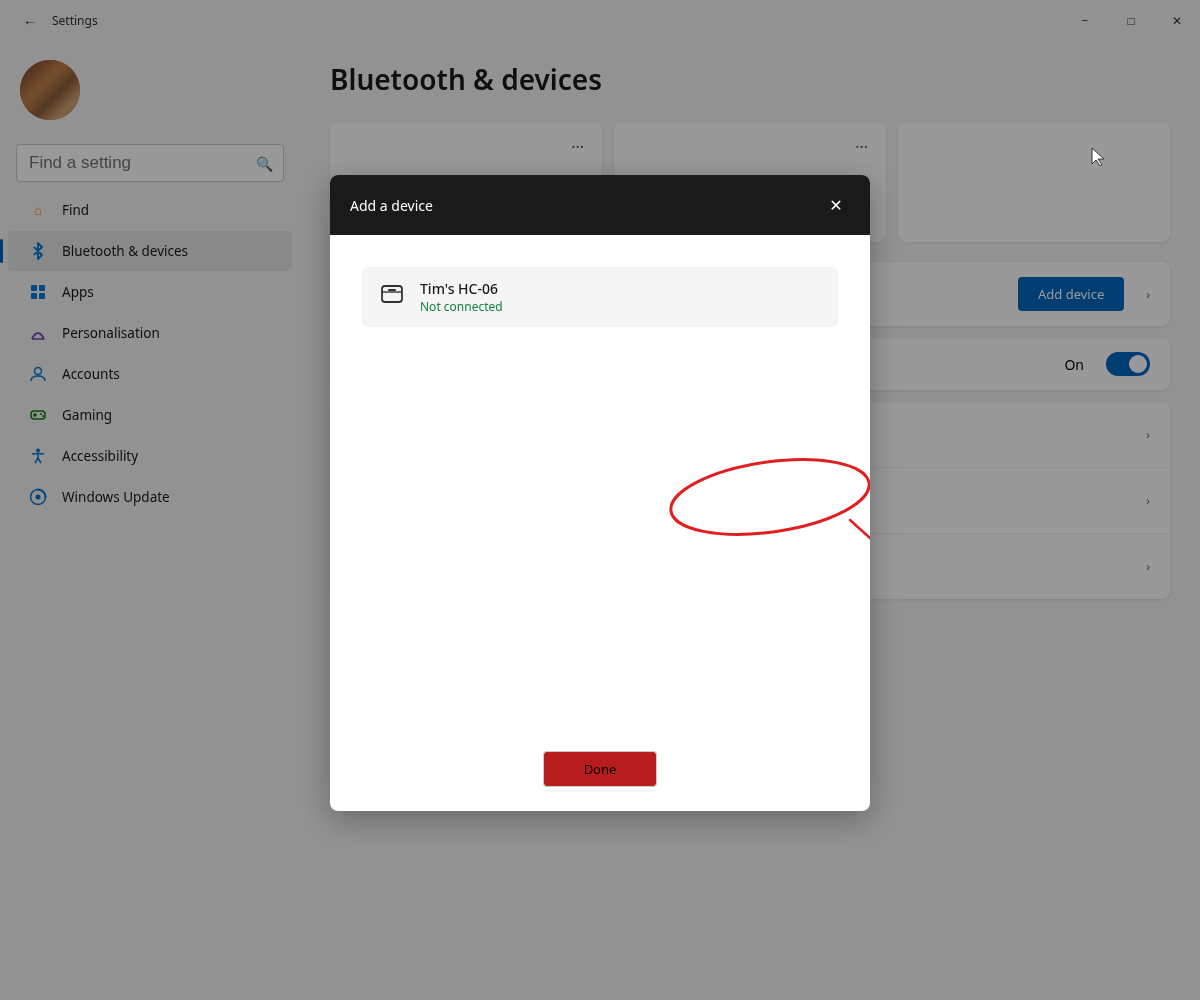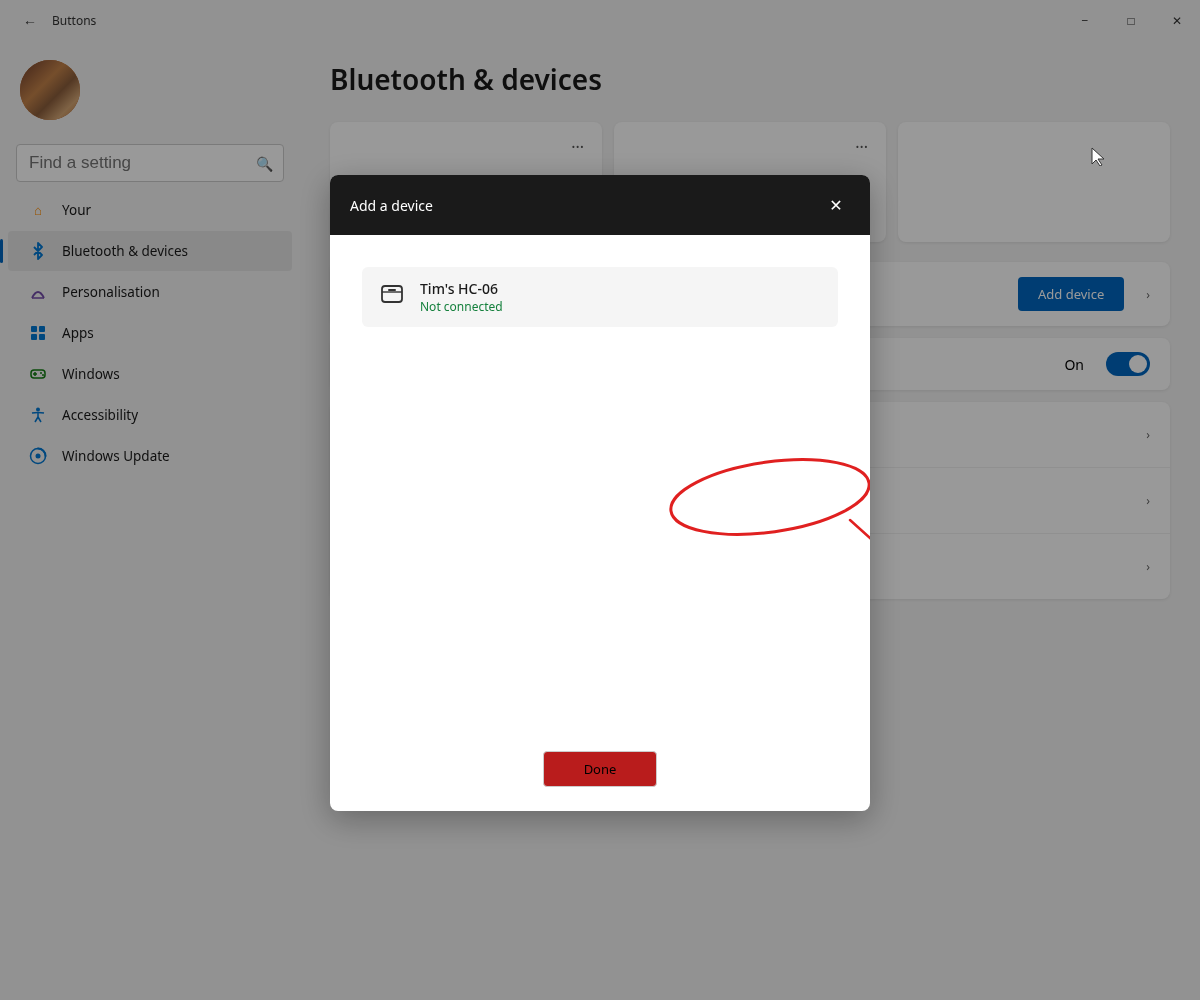--- a/index.html
+++ b/index.html
@@ -358,21 +358,21 @@
       z-index: 200;
     }
   </style>
 </head>
 <body>
 
 <div class="titlebar">
   <button class="back-btn">
     <span>←</span>
   </button>
-  <span class="titlebar-title">Buttons</span>
+  <span class="titlebar-title">Settings</span>
   <div class="titlebar-controls">
     <div class="titlebar-btn">−</div>
     <div class="titlebar-btn">□</div>
     <div class="titlebar-btn close">✕</div>
   </div>
 </div>
 
 <div class="app-layout">
 
   <div class="sidebar">
@@ -383,61 +383,70 @@
     </div>
 
     <div class="search-box">
       <input class="search-input" type="text" placeholder="Find a setting" style="">
       <span class="search-icon">🔍</span>
     </div>
 
     <nav>
       <div class="nav-item">
         <span class="nav-icon icon-home">⌂</span>
-        <span>Your</span>
+        <span>Find</span>
       </div>
       <div class="nav-item active">
         <span class="nav-icon icon-bluetooth">
           <svg width="18" height="18" viewBox="0 0 18 18" fill="none">
             <polyline points="5,5 13,13 9,17 9,1 13,5 5,13" stroke="#0078d4" stroke-width="1.8" fill="none" stroke-linejoin="round"></polyline>
           </svg>
         </span>
         <span>Bluetooth &amp; devices</span>
-      </div>
-      <div class="nav-item">
-        <span class="nav-icon icon-personalisation">
-          <svg width="18" height="18" viewBox="0 0 18 18" fill="none">
-            <path d="M3 15 Q9 3 15 15" stroke="#744da9" stroke-width="1.8" fill="none"></path>
-            <line x1="3" y1="15" x2="15" y2="15" stroke="#744da9" stroke-width="1.5"></line>
-          </svg>
-        </span>
-        <span>Personalisation</span>
       </div>
       <div class="nav-item">
         <span class="nav-icon icon-apps">
           <svg width="18" height="18" viewBox="0 0 18 18" fill="none">
             <rect x="2" y="2" width="6" height="6" rx="1" fill="#0078d4"></rect>
             <rect x="10" y="2" width="6" height="6" rx="1" fill="#0078d4"></rect>
             <rect x="2" y="10" width="6" height="6" rx="1" fill="#0078d4"></rect>
             <rect x="10" y="10" width="6" height="6" rx="1" fill="#0078d4"></rect>
           </svg>
         </span>
         <span>Apps</span>
+      </div>
+      <div class="nav-item">
+        <span class="nav-icon icon-personalisation">
+          <svg width="18" height="18" viewBox="0 0 18 18" fill="none">
+            <path d="M3 15 Q9 3 15 15" stroke="#744da9" stroke-width="1.8" fill="none"></path>
+            <line x1="3" y1="15" x2="15" y2="15" stroke="#744da9" stroke-width="1.5"></line>
+          </svg>
+        </span>
+        <span>Personalisation</span>
+      </div>
+      <div class="nav-item">
+        <span class="nav-icon icon-accounts">
+          <svg width="18" height="18" viewBox="0 0 18 18" fill="none">
+            <circle cx="9" cy="6" r="3.5" stroke="#0078d4" stroke-width="1.5" fill="none"></circle>
+            <path d="M2 16 Q2 11 9 11 Q16 11 16 16" stroke="#0078d4" stroke-width="1.5" fill="none"></path>
+          </svg>
+        </span>
+        <span>Accounts</span>
       </div>
       <div class="nav-item">
         <span class="nav-icon icon-gaming">
           <svg width="18" height="18" viewBox="0 0 18 18" fill="none">
             <rect x="2" y="5" width="14" height="8" rx="3" stroke="#107c10" stroke-width="1.5" fill="none"></rect>
             <line x1="6" y1="7" x2="6" y2="11" stroke="#107c10" stroke-width="1.5"></line>
             <line x1="4" y1="9" x2="8" y2="9" stroke="#107c10" stroke-width="1.5"></line>
             <circle cx="12" cy="8" r="1" fill="#107c10"></circle>
             <circle cx="14" cy="10" r="1" fill="#107c10"></circle>
           </svg>
         </span>
-        <span>Windows</span>
+        <span>Gaming</span>
       </div>
       <div class="nav-item">
         <span class="nav-icon icon-accessibility">
           <svg width="18" height="18" viewBox="0 0 18 18" fill="none">
             <circle cx="9" cy="3.5" r="2" fill="#0078d4"></circle>
             <path d="M3 7 Q9 6 15 7" stroke="#0078d4" stroke-width="1.5" fill="none"></path>
             <line x1="9" y1="7" x2="9" y2="13" stroke="#0078d4" stroke-width="1.5"></line>
             <line x1="9" y1="11" x2="6" y2="16" stroke="#0078d4" stroke-width="1.5"></line>
             <line x1="9" y1="11" x2="12" y2="16" stroke="#0078d4" stroke-width="1.5"></line>
           </svg>

